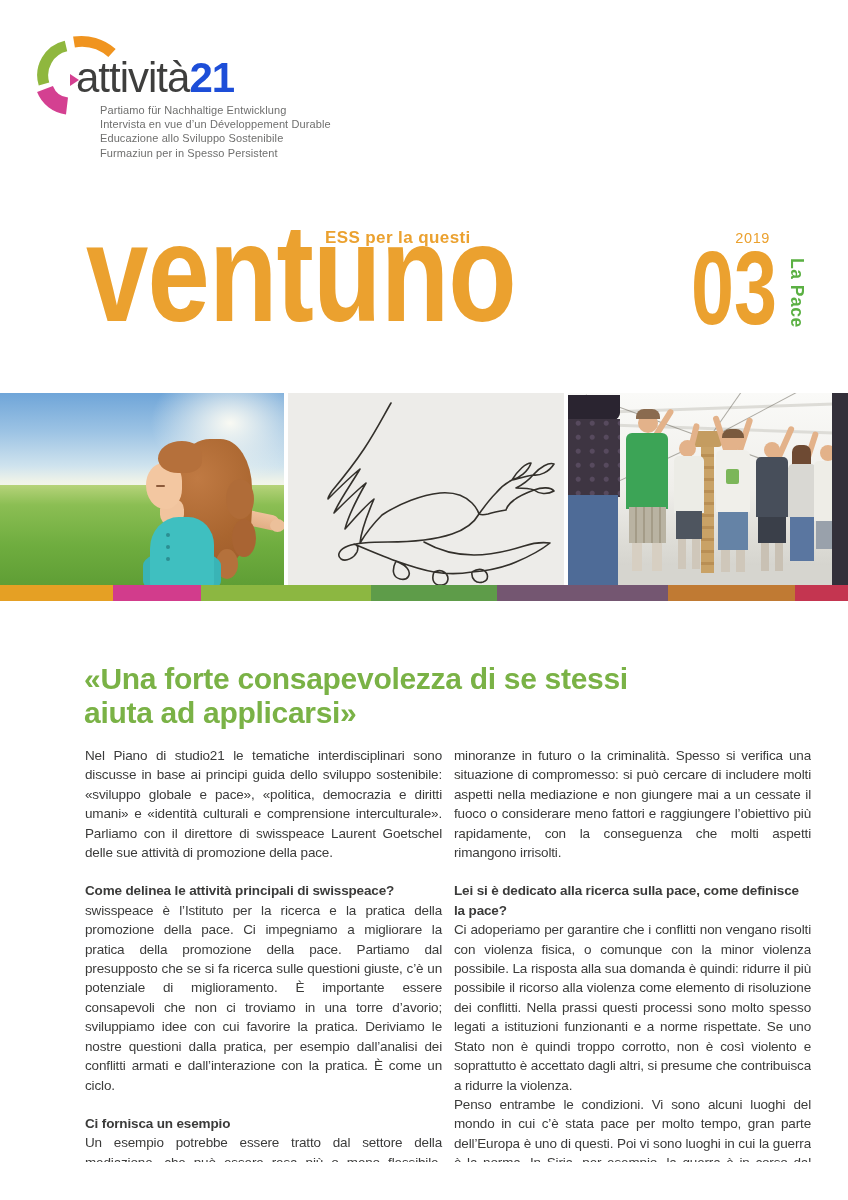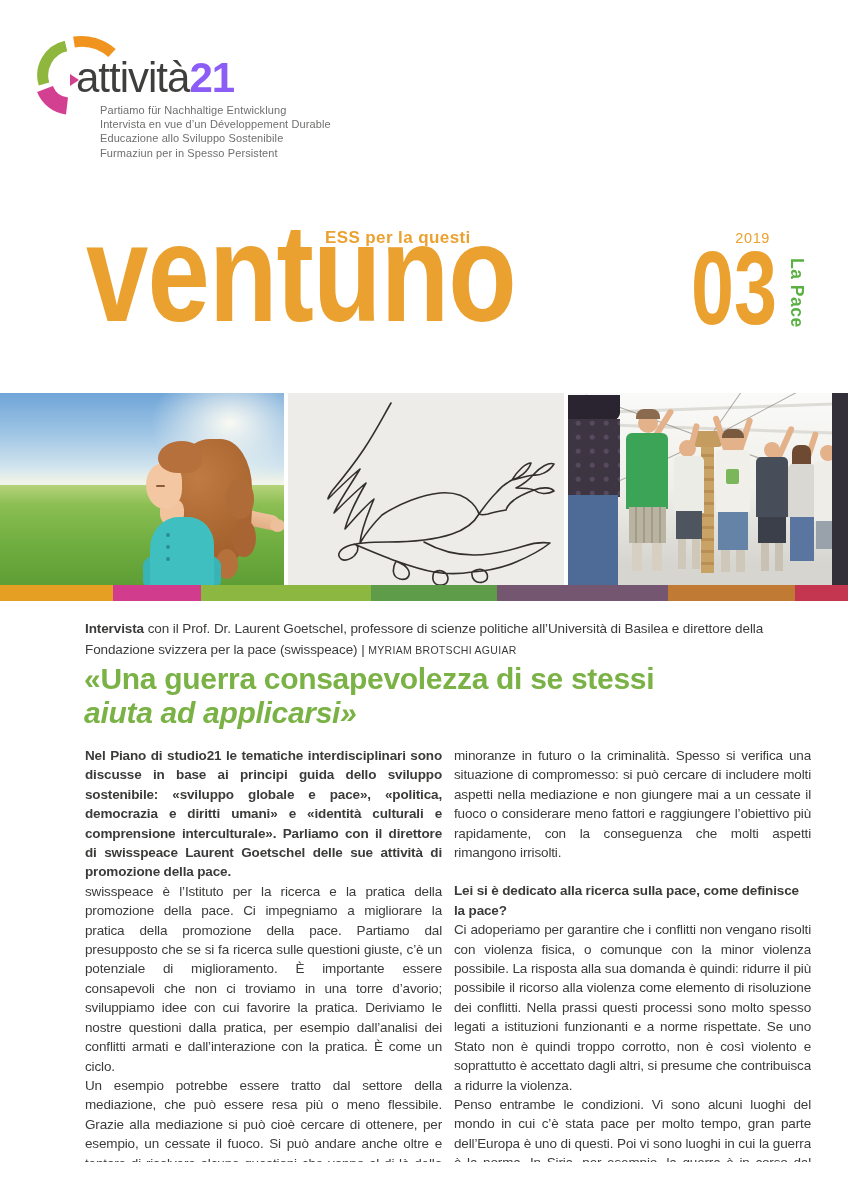--- a/index.html
+++ b/index.html
@@ -7,21 +7,21 @@
   .page {
     position:relative; width:848px; height:1200px; margin:0 auto;
     background:#ffffff; overflow:hidden;
     font-family:"Liberation Sans", sans-serif; color:#3c3c3b;
   }
 
   
   .logo-mark { position:absolute; left:36px; top:34px; width:80px; height:82px; }
   .logo-word { position:absolute; left:76px; top:57px; font-size:42px; line-height:42px;
                letter-spacing:-1px; color:#3e3e3d; white-space:nowrap; }
-  .logo-word .suffix { color:#8b5cf6; font-weight:700; }
+  .logo-word .suffix { color:#1d4ed8; font-weight:700; }
   .logo-tags { position:absolute; left:100px; top:103px; font-size:11px; line-height:14.2px;
                color:#6f6f6e; letter-spacing:0.1px; }
 
   
   .kicker { position:absolute; left:325px; top:228px; font-size:17px; font-weight:700;
             color:#eba12f; letter-spacing:0.4px; }
   .wordmark { position:absolute; left:86px; top:203px; font-size:140px; line-height:140px;
               font-weight:700; letter-spacing:-1px; color:#eba12f;
               transform:scaleX(0.8); transform-origin:left top; white-space:nowrap; }
   .issue-year { position:absolute; left:690px; top:230px; width:80px; text-align:right;
@@ -84,21 +84,21 @@
   
   .intro { position:absolute; left:85px; top:618px; width:706px; font-size:13.5px;
            line-height:21px; letter-spacing:-0.1px; color:#3b3b3a; }
   .intro .author { font-size:10.5px; letter-spacing:0.3px; }
   .headline { position:absolute; left:84px; top:662px; font-size:30px; line-height:34px;
               font-weight:700; letter-spacing:-0.3px; color:#7ab246; }
   .cols { position:absolute; left:85px; top:746px; width:726px; height:416px; overflow:hidden;
           display:flex; gap:12px; }
   .col { width:357px; font-size:13.5px; line-height:19.4px; letter-spacing:-0.15px; color:#3b3b3a; }
   .col p { text-align:justify; }
-  .col .lead { font-weight:700; }
+  .col .lead { font-weight:400; }
   .col h3 { font-size:13.5px; line-height:19.4px; font-weight:700; margin-top:19px; }
   .col p + h3 { margin-top:19px; }
 </style>
 </head>
 <body>
 
 <div class="page">
 
   <svg class="logo-mark" viewBox="0 0 80 82">
     <path d="M8,50 A30,30 0 0 1 30,12" fill="none" stroke="#8FB73E" stroke-width="11"></path>
@@ -238,31 +238,32 @@
   <div class="stripe">
     <div style="width:113px;background:#e5a024;"></div>
     <div style="width:88px;background:#d23c8c;"></div>
     <div style="width:170px;background:#8cb741;"></div>
     <div style="width:126px;background:#5e9c49;"></div>
     <div style="width:171px;background:#745671;"></div>
     <div style="width:127px;background:#c07a33;"></div>
     <div style="width:53px;background:#c43550;"></div>
   </div>
 
-  <p class="intro"><strong>Intervista</strong><span> con il Prof. Dr. Laurent Goetschel, professore di scienze politiche all’Università di Basilea e direttore della Fondazione svizzera per la pace (swisspeace) | </span><span class="author">MYRIAM BROTSCHI AGUIAR</span></p>
 
   <h1 class="headline">
-    <span style="display:block;">«Una guerra consapevolezza di se stessi</span>
-    <span style="display:block;font-style:italic;">aiuta ad applicarsi»</span>
+    <span style="display:block;">«Una forte consapevolezza di se stessi</span>
+    <span style="display:block;">aiuta ad applicarsi»</span>
   </h1>
 
   <div class="cols">
     <div class="col">
       <p class="lead">Nel Piano di studio21 le tematiche interdisciplinari sono discusse in base ai principi guida dello sviluppo sostenibile: «sviluppo globale e pace», «politica, democrazia e diritti umani» e «identità culturali e comprensione interculturale». Parliamo con il direttore di swisspeace Laurent Goetschel delle sue attività di promozione della pace.</p>
+      <h3>Come delinea le attività principali di swisspeace?</h3>
       <p>swisspeace è l’Istituto per la ricerca e la pratica della promozione della pace. Ci impegniamo a migliorare la pratica della promozione della pace. Partiamo dal presupposto che se si fa ricerca sulle questioni giuste, c’è un potenziale di miglioramento. È importante essere consapevoli che non ci troviamo in una torre d’avorio; sviluppiamo idee con cui favorire la pratica. Deriviamo le nostre questioni dalla pratica, per esempio dall’analisi dei conflitti armati e dall’interazione con la pratica. È come un ciclo.</p>
+      <h3>Ci fornisca un esempio</h3>
       <p>Un esempio potrebbe essere tratto dal settore della mediazione, che può essere resa più o meno flessibile. Grazie alla mediazione si può cioè cercare di ottenere, per esempio, un cessate il fuoco. Si può andare anche oltre e tentare di risolvere alcune questioni che vanno al di là della cessazione della violenza e trattare le</p>
     </div>
     <div class="col">
       <p>minoranze in futuro o la criminalità. Spesso si verifica una situazione di compromesso: si può cercare di includere molti aspetti nella mediazione e non giungere mai a un cessate il fuoco o considerare meno fattori e raggiungere l’obiettivo più rapidamente, con la conseguenza che molti aspetti rimangono irrisolti.</p>
       <h3>Lei si è dedicato alla ricerca sulla pace, come definisce la pace?</h3>
       <p>Ci adoperiamo per garantire che i conflitti non vengano risolti con violenza fisica, o comunque con la minor violenza possibile. La risposta alla sua domanda è quindi: ridurre il più possibile il ricorso alla violenza come elemento di risoluzione dei conflitti. Nella prassi questi processi sono molto spesso legati a istituzioni funzionanti e a norme rispettate. Se uno Stato non è quindi troppo corrotto, non è così violento e soprattutto è accettato dagli altri, si presume che contribuisca a ridurre la violenza.</p>
       <p>Penso entrambe le condizioni. Vi sono alcuni luoghi del mondo in cui c’è stata pace per molto tempo, gran parte dell’Europa è uno di questi. Poi vi sono luoghi in cui la guerra è la norma. In Siria, per esempio, la guerra è in corso dal 2011.</p>
 
     </div>
   </div>

